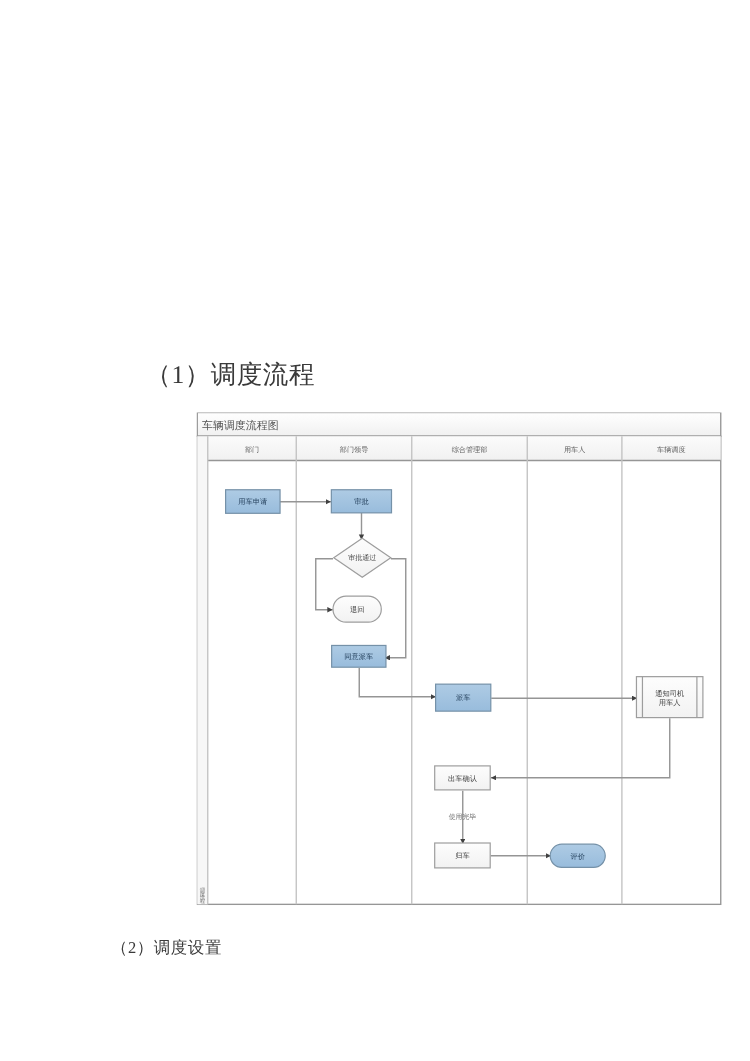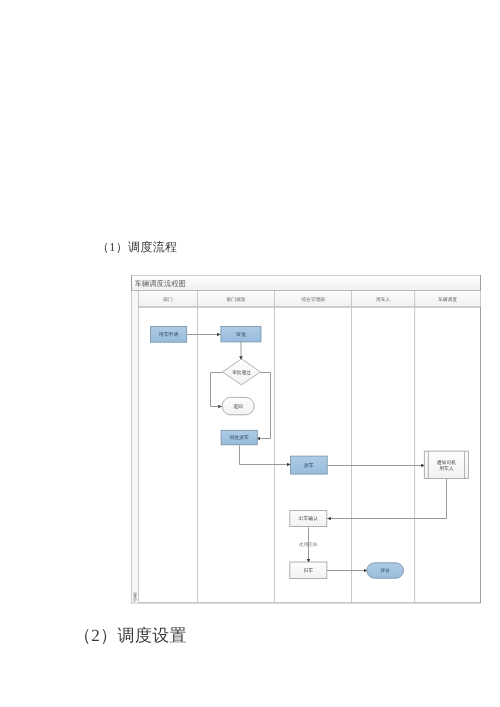--- a/index.html
+++ b/index.html
@@ -1,22 +1,22 @@
 <!DOCTYPE html>
 <html><head>
 <meta charset="utf-8">
 <style>
   html,body{margin:0;padding:0;}
   *{-webkit-font-smoothing:antialiased;text-rendering:geometricPrecision;}
   body{width:500px;height:707px;background:#ffffff;
        font-family:"Liberation Serif",serif;overflow:hidden;position:relative;}
   .page{position:absolute;left:0;top:0;width:500px;height:707px;background:#fff;}
   .heading{position:absolute;font-family:"Liberation Serif",serif;color:#3a3a3a;white-space:nowrap;}
-  #h1{left:97px;top:239px;font-size:12px;letter-spacing:0.35px;}
-  #h2{left:74px;top:625px;font-size:17px;letter-spacing:0.35px;}
+  #h1{left:97px;top:239px;font-size:17px;letter-spacing:0.35px;}
+  #h2{left:74px;top:625px;font-size:11px;letter-spacing:0.35px;}
   #chart{position:absolute;left:99px;top:275px;width:352px;height:331px;margin-left:32px;}
 </style>
 </head>
 <body>
 
 <div class="page">
   <div class="heading" id="h1">（1）调度流程</div>
   <div id="chart">
     <svg id="fc" width="352" height="331" viewBox="0 0 352 331" xmlns="http://www.w3.org/2000/svg">
         <defs>

